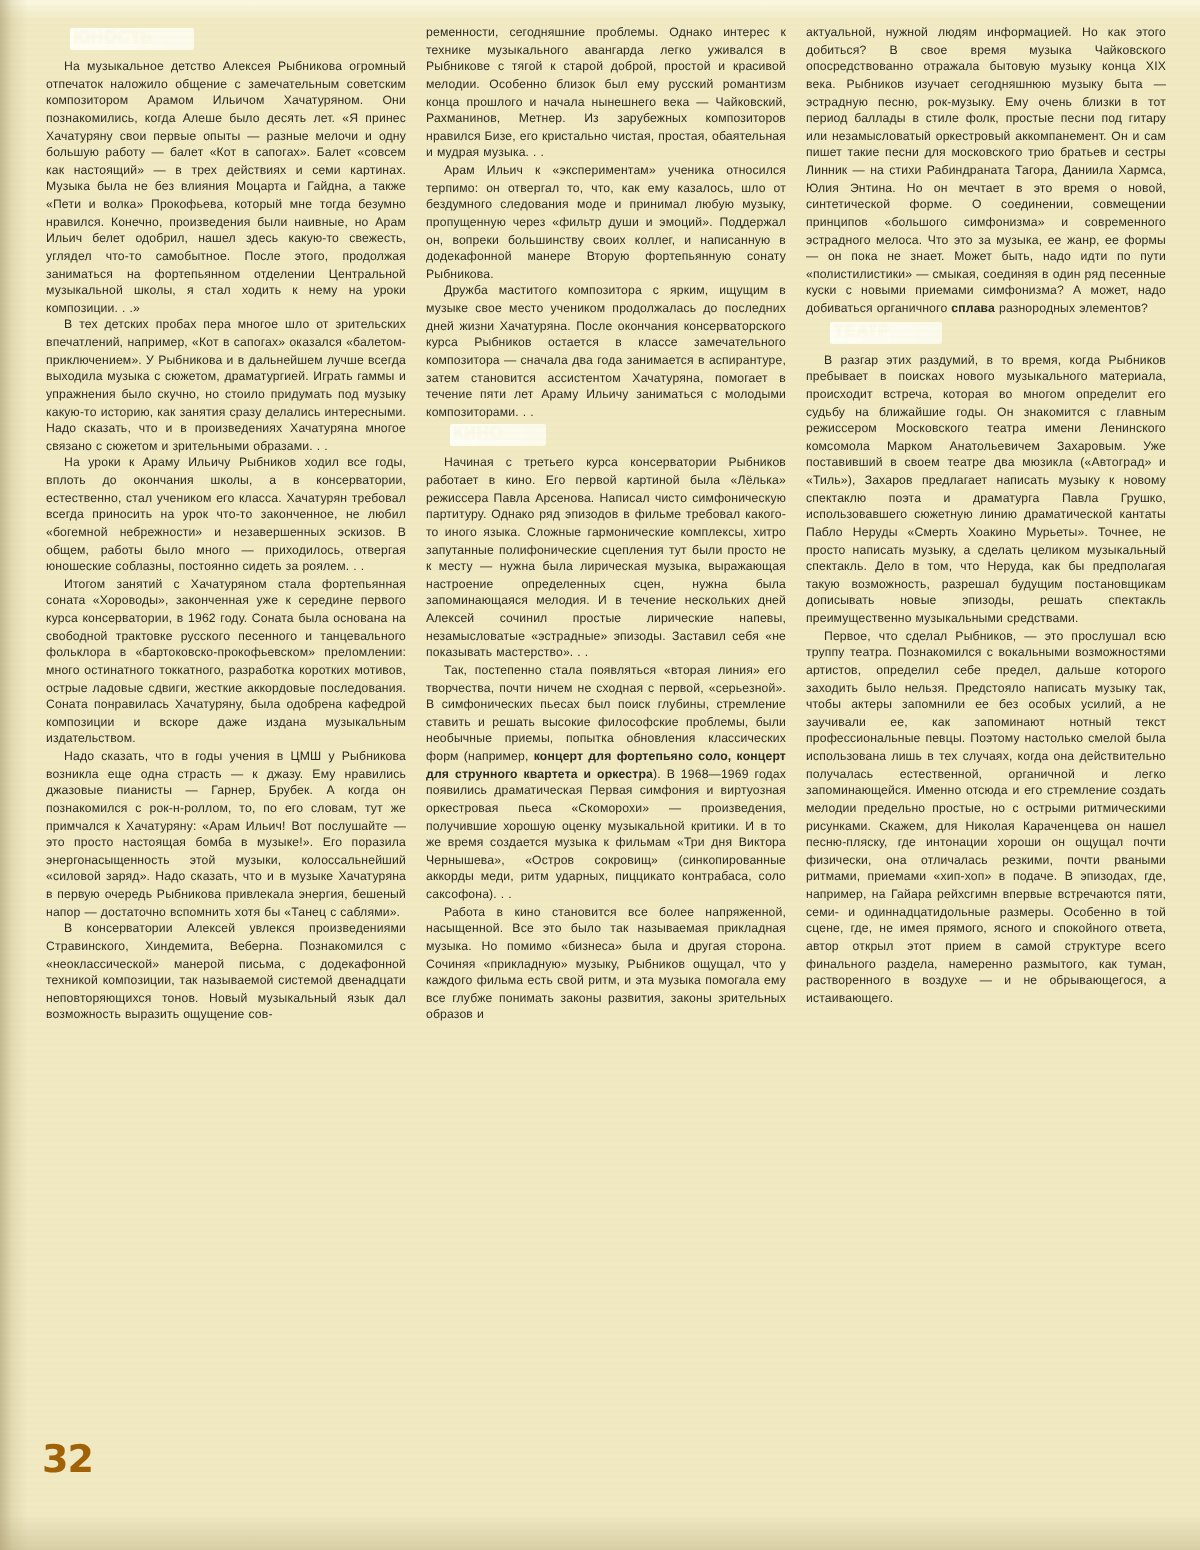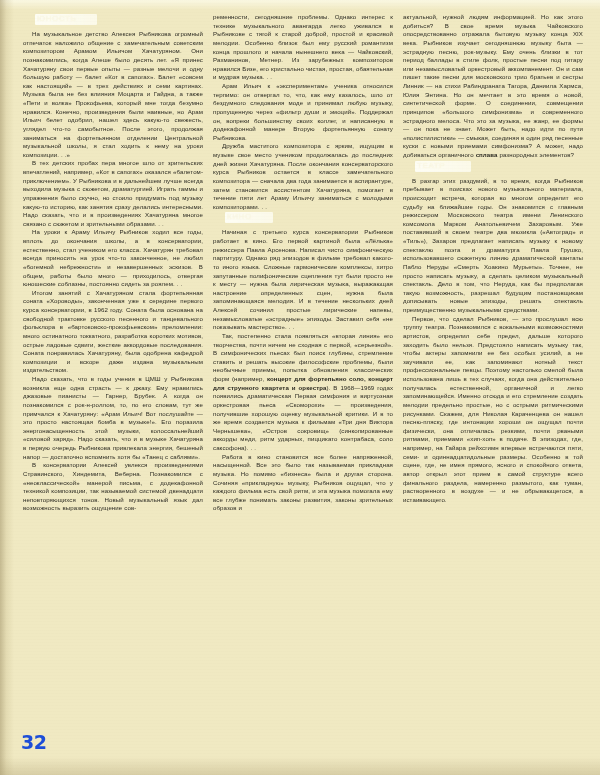--- a/index.html
+++ b/index.html
@@ -118,24 +118,24 @@
     white-space: nowrap;
   }
   .section-head.h-top .bar { width: 62px; }
   .section-head.h-kino .bar { width: 48px; }
   .section-head.h-teatr .bar { width: 56px; }
 
   
   #page-number {
     position: absolute;
     left: 21px;
-    bottom: 22px;
+    bottom: 34px;
     font-size: 19px;
     font-weight: bold;
-    color: #1d4ed8;
+    color: #a16207;
     letter-spacing: -0.5px;
     font-family: "DejaVu Sans", sans-serif;
   }
   
   #page-number::after {
     content: "";
     position: absolute;
     inset: -3px -4px;
     border-radius: 2px;
     pointer-events: none;

